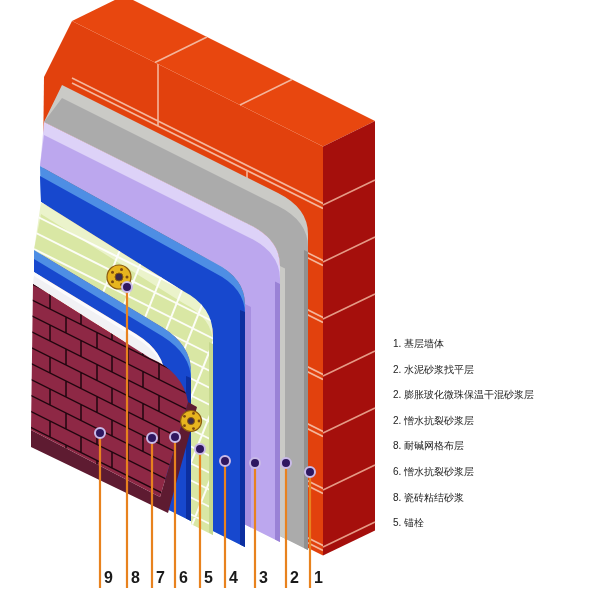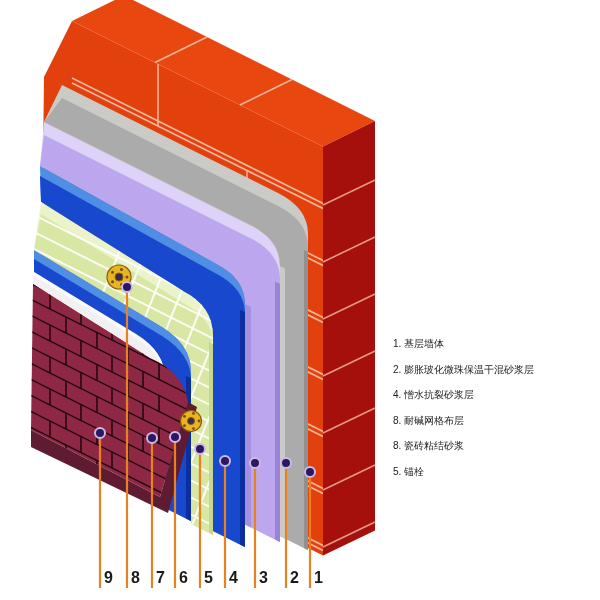--- a/index.html
+++ b/index.html
@@ -125,19 +125,21 @@
     <text class="num" x="204" y="583">5</text>
     <text class="num" x="229" y="583">4</text>
     <text class="num" x="259" y="583">3</text>
     <text class="num" x="290" y="583">2</text>
     <text class="num" x="314" y="583">1</text>
   </g>
 </svg>
 
   <div class="legend">
     <div class="legend-row">1. 基层墙体</div>
+    <div class="legend-row">2. 水泥砂浆找平层</div>
     <div class="legend-row">2. 膨胀玻化微珠保温干混砂浆层</div>
-    <div class="legend-row">4. 憎水抗裂砂浆层</div>
+    <div class="legend-row">2. 憎水抗裂砂浆层</div>
     <div class="legend-row">8. 耐碱网格布层</div>
+    <div class="legend-row">6. 憎水抗裂砂浆层</div>
     <div class="legend-row">8. 瓷砖粘结砂浆</div>
     <div class="legend-row">5. 锚栓</div>
   </div>
 </div>
 
 </body></html>

